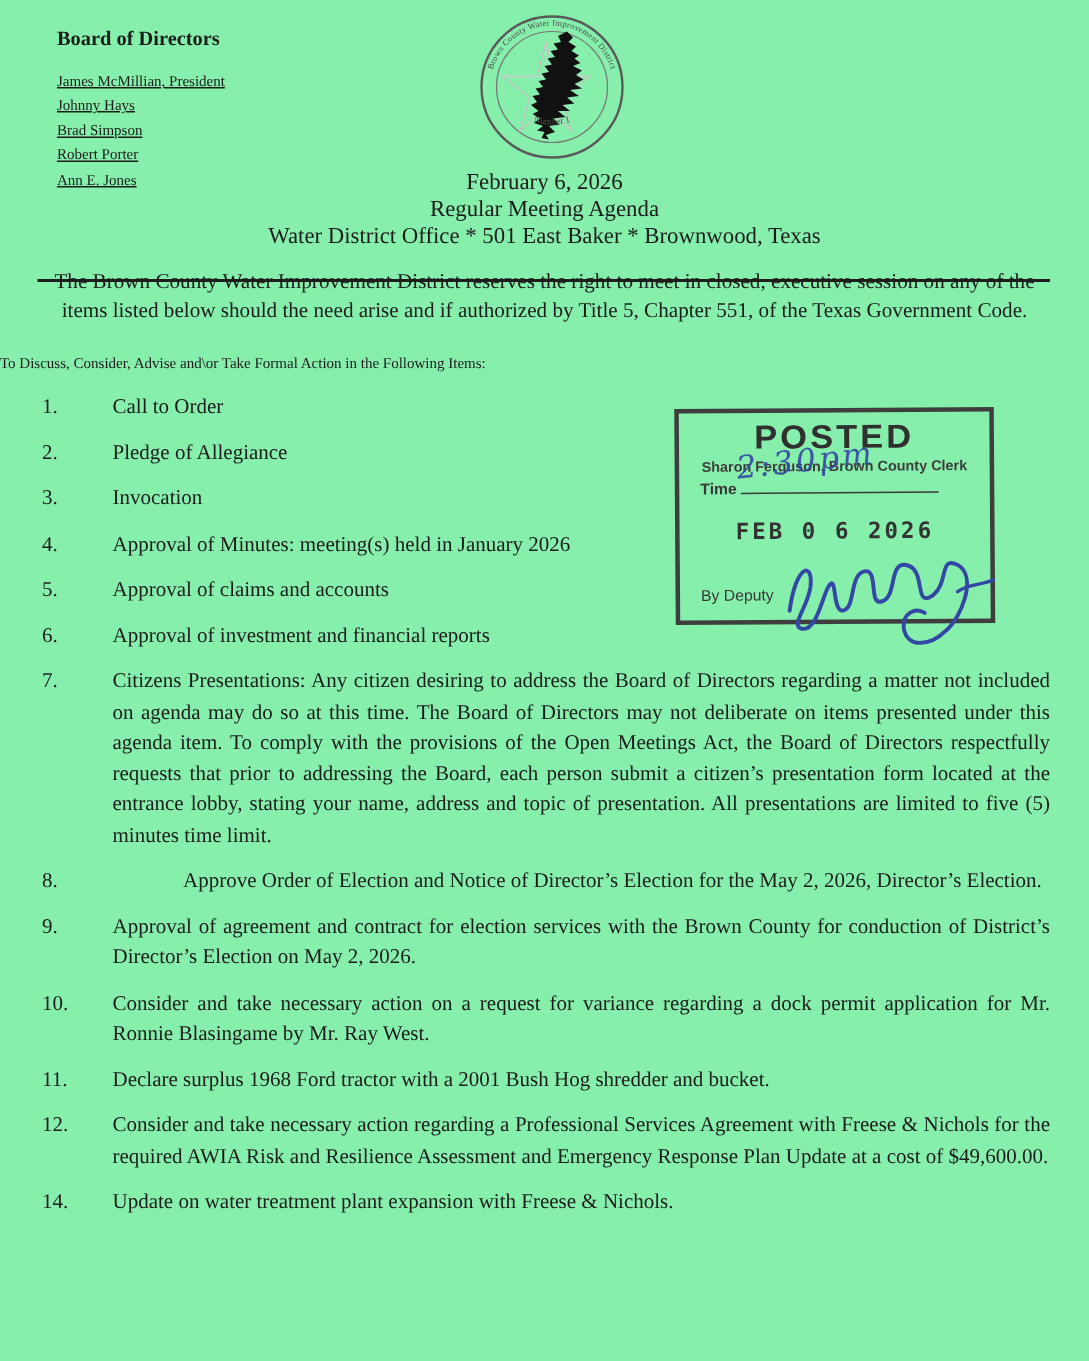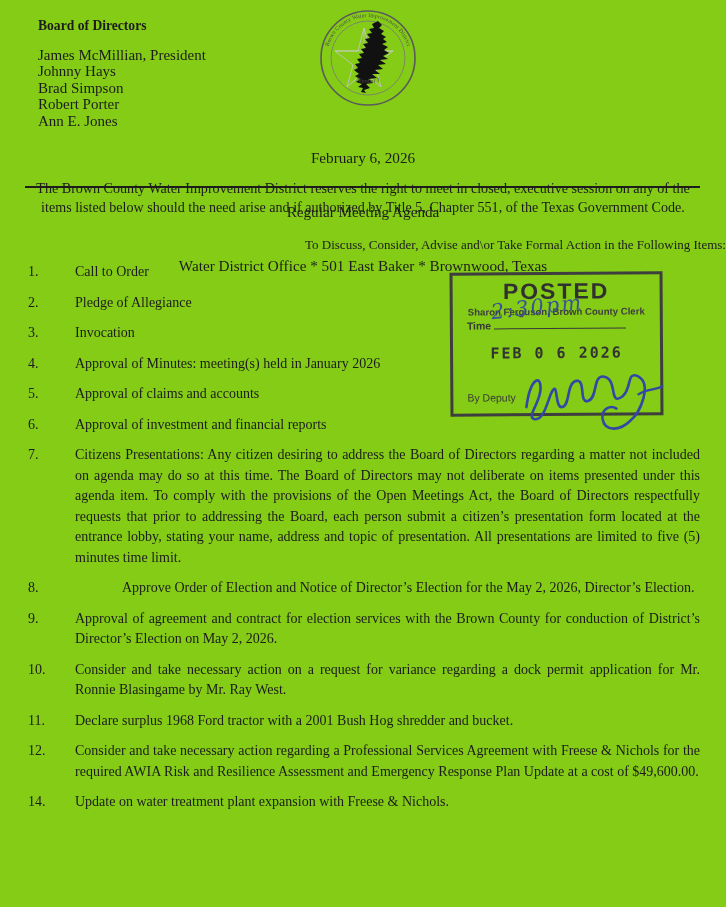--- a/index.html
+++ b/index.html
@@ -2,56 +2,56 @@
 <html><head>
 <meta charset="utf-8">
 <style>
   * { margin: 0; padding: 0; box-sizing: border-box; }
   html, body { background: #e8e8e6; }
   .page {
     position: relative;
     width: 726px;
     height: 907px;
     margin: 0 auto;
-    background: #84cc16;
+    background: #86efac;
     color: #1c1c1c;
     font-family: "Liberation Serif", serif;
     overflow: hidden;
   }
 
   
   .board-block { position: absolute; left: 38px; top: 18px; }
   .board-title { font-weight: bold; font-size: 13.6px; margin-bottom: 13px; }
-  .board-members div { font-size: 15px; line-height: 16.4px; }
+  .board-members div { font-size: 10px; line-height: 16.4px; text-decoration: underline; }
 
   .staff-block { position: absolute; left: 572px; top: 18px; }
   .staff-title { font-weight: bold; font-size: 13.6px; margin-bottom: 13px; }
   .staff-person { margin-bottom: 9px; }
   .staff-name { font-size: 13px; line-height: 15px; }
   .staff-role { font-size: 12px; line-height: 14px; color: #2a2a2a; }
 
   .seal { position: absolute; left: 318px; top: 6px; width: 100px; height: 104px; }
 
   
   .title-block { position: absolute; top: 113px; left: 0; right: 0; text-align: center; }
-  .title-block div { font-size: 15.2px; line-height: 17.8px; margin-top: 36px; }
+  .title-block div { font-size: 15.2px; line-height: 17.8px; }
 
   .rule {
     position: absolute; top: 186px; left: 25px; right: 26px;
     border-top: 2.5px solid #1e1e1e;
   }
 
   .notice {
     position: absolute; top: 179px; left: 28px; right: 28px;
     text-align: center; font-size: 14.1px; line-height: 18.6px;
   }
 
   .action-heading {
     position: absolute; top: 237px; left: 0; right: 0;
-    text-align: right; font-size: 13px;
+    text-align: left; font-size: 10px;
   }
 
   
   .agenda {
     position: absolute; top: 262px; left: 28px; right: 26px;
     list-style: none;
   }
   .agenda li { display: flex; margin-bottom: 10px; }
   .agenda .num { flex: 0 0 47px; font-size: 14px; line-height: 20.5px; }
   .agenda .txt { flex: 1; font-size: 14px; line-height: 20.5px; }

